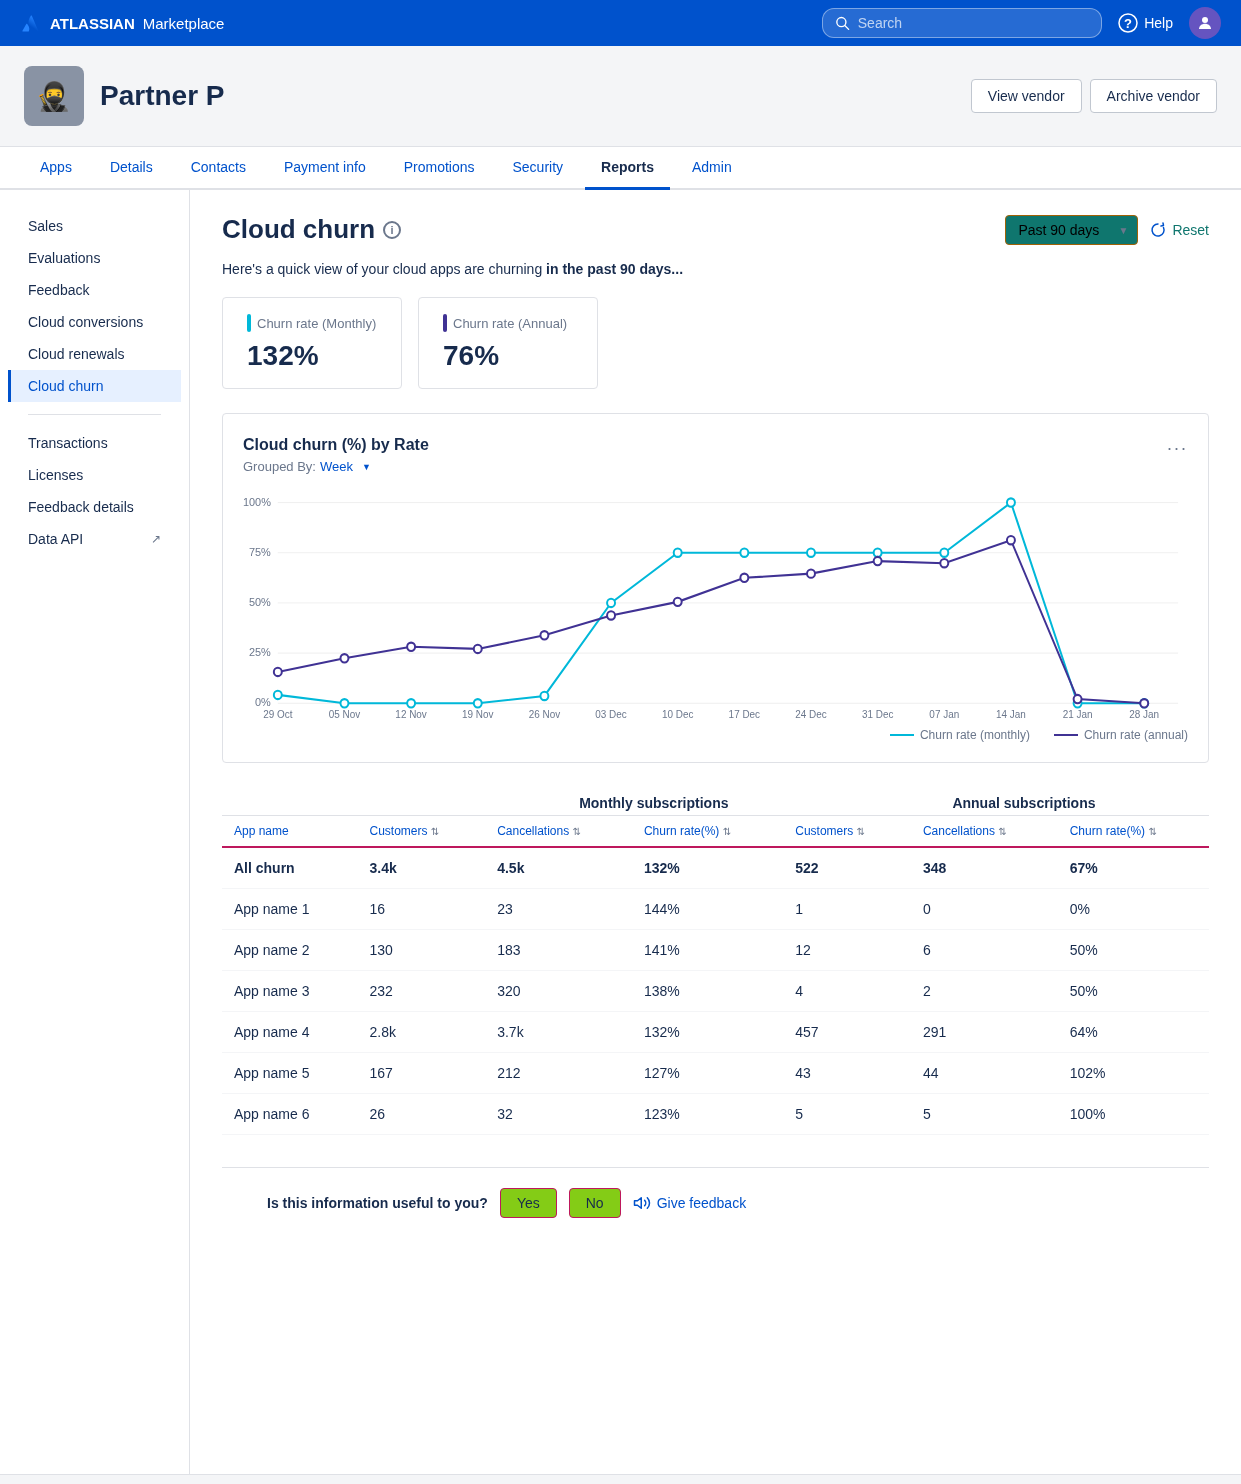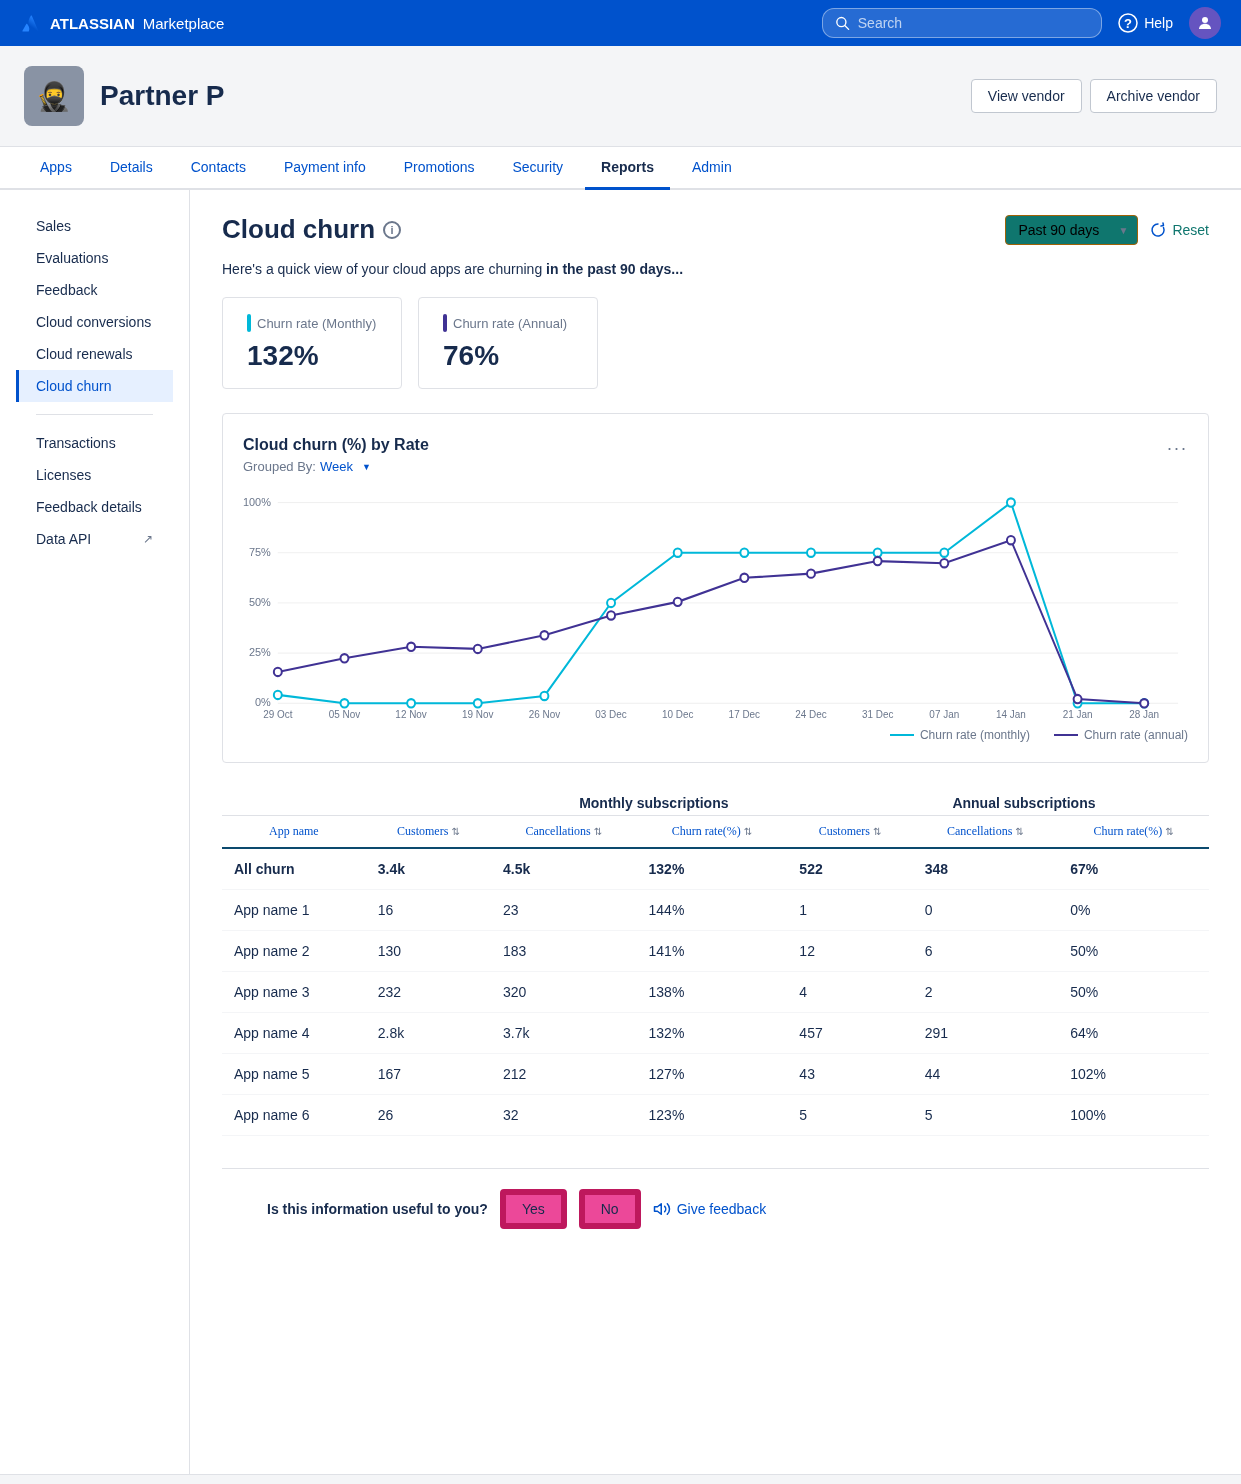--- a/index.html
+++ b/index.html
@@ -127,21 +127,21 @@
 
     
     .layout {
       display: flex;
       min-height: calc(100vh - 200px);
     }
 
     
     .sidebar {
       width: 190px;
-      padding: 20px 16px;
+      padding: 20px 8px;
       border-right: 1px solid #dfe1e6;
       flex-shrink: 0;
     }
     .sidebar-section {
       margin-bottom: 8px;
     }
     .sidebar-item {
       padding: 8px 20px;
       font-size: 14px;
       color: #172b4d;
@@ -357,24 +357,23 @@
 
     table {
       width: 100%;
       border-collapse: collapse;
     }
     thead tr th {
       font-size: 12px;
       color: #0052cc;
       font-weight: 500;
       padding: 8px 12px;
-      text-align: center;
-      border-bottom: 2px solid #0c4a6e;
+      text-align: left;
+      border-bottom: 2px solid #be185d;
       white-space: nowrap;
-      font-family: Liberation Serif, serif;
     }
     thead tr th .sort-icon {
       display: inline;
       color: #6b778c;
       font-size: 10px;
     }
     tbody tr td {
       padding: 12px 12px;
       font-size: 14px;
       color: #172b4d;
@@ -407,22 +406,22 @@
       border-top: 1px solid #dfe1e6;
       margin-top: 8px;
     }
     .feedback-label {
       font-size: 14px;
       font-weight: 600;
       color: #172b4d;
       padding-left: 45px;
     }
     .feedback-btn {
-      border: 6px solid #be185d;
-      background: #ec4899;
+      border: 1px solid #be185d;
+      background: #84cc16;
       border-radius: 4px;
       padding: 6px 16px;
       font-size: 14px;
       cursor: pointer;
       color: #172b4d;
     }
     .give-feedback-btn {
       display: flex;
       align-items: center;
       gap: 6px;

